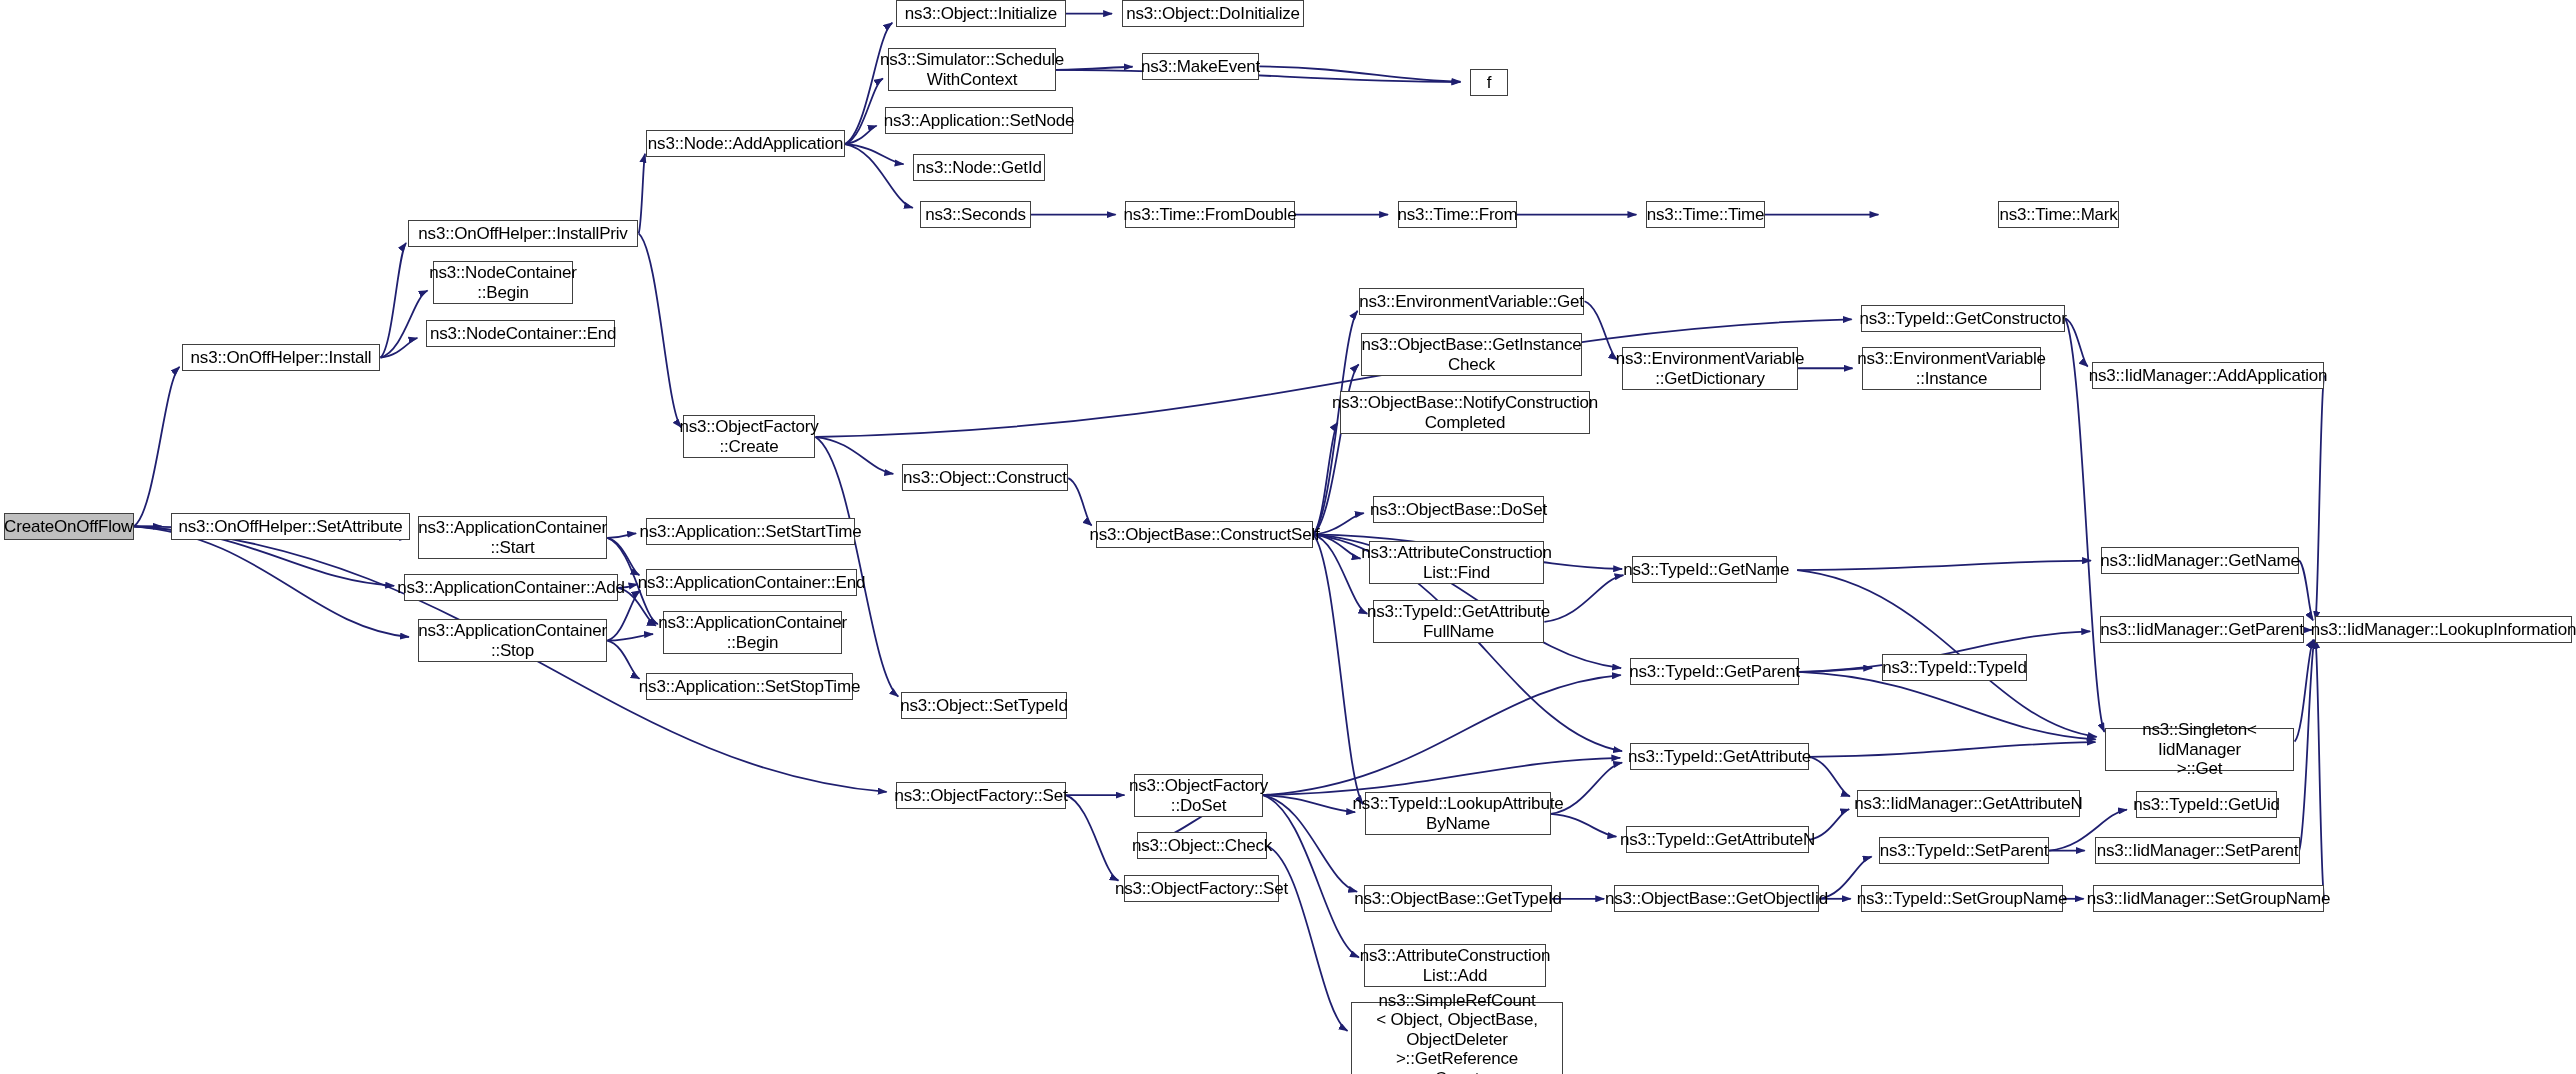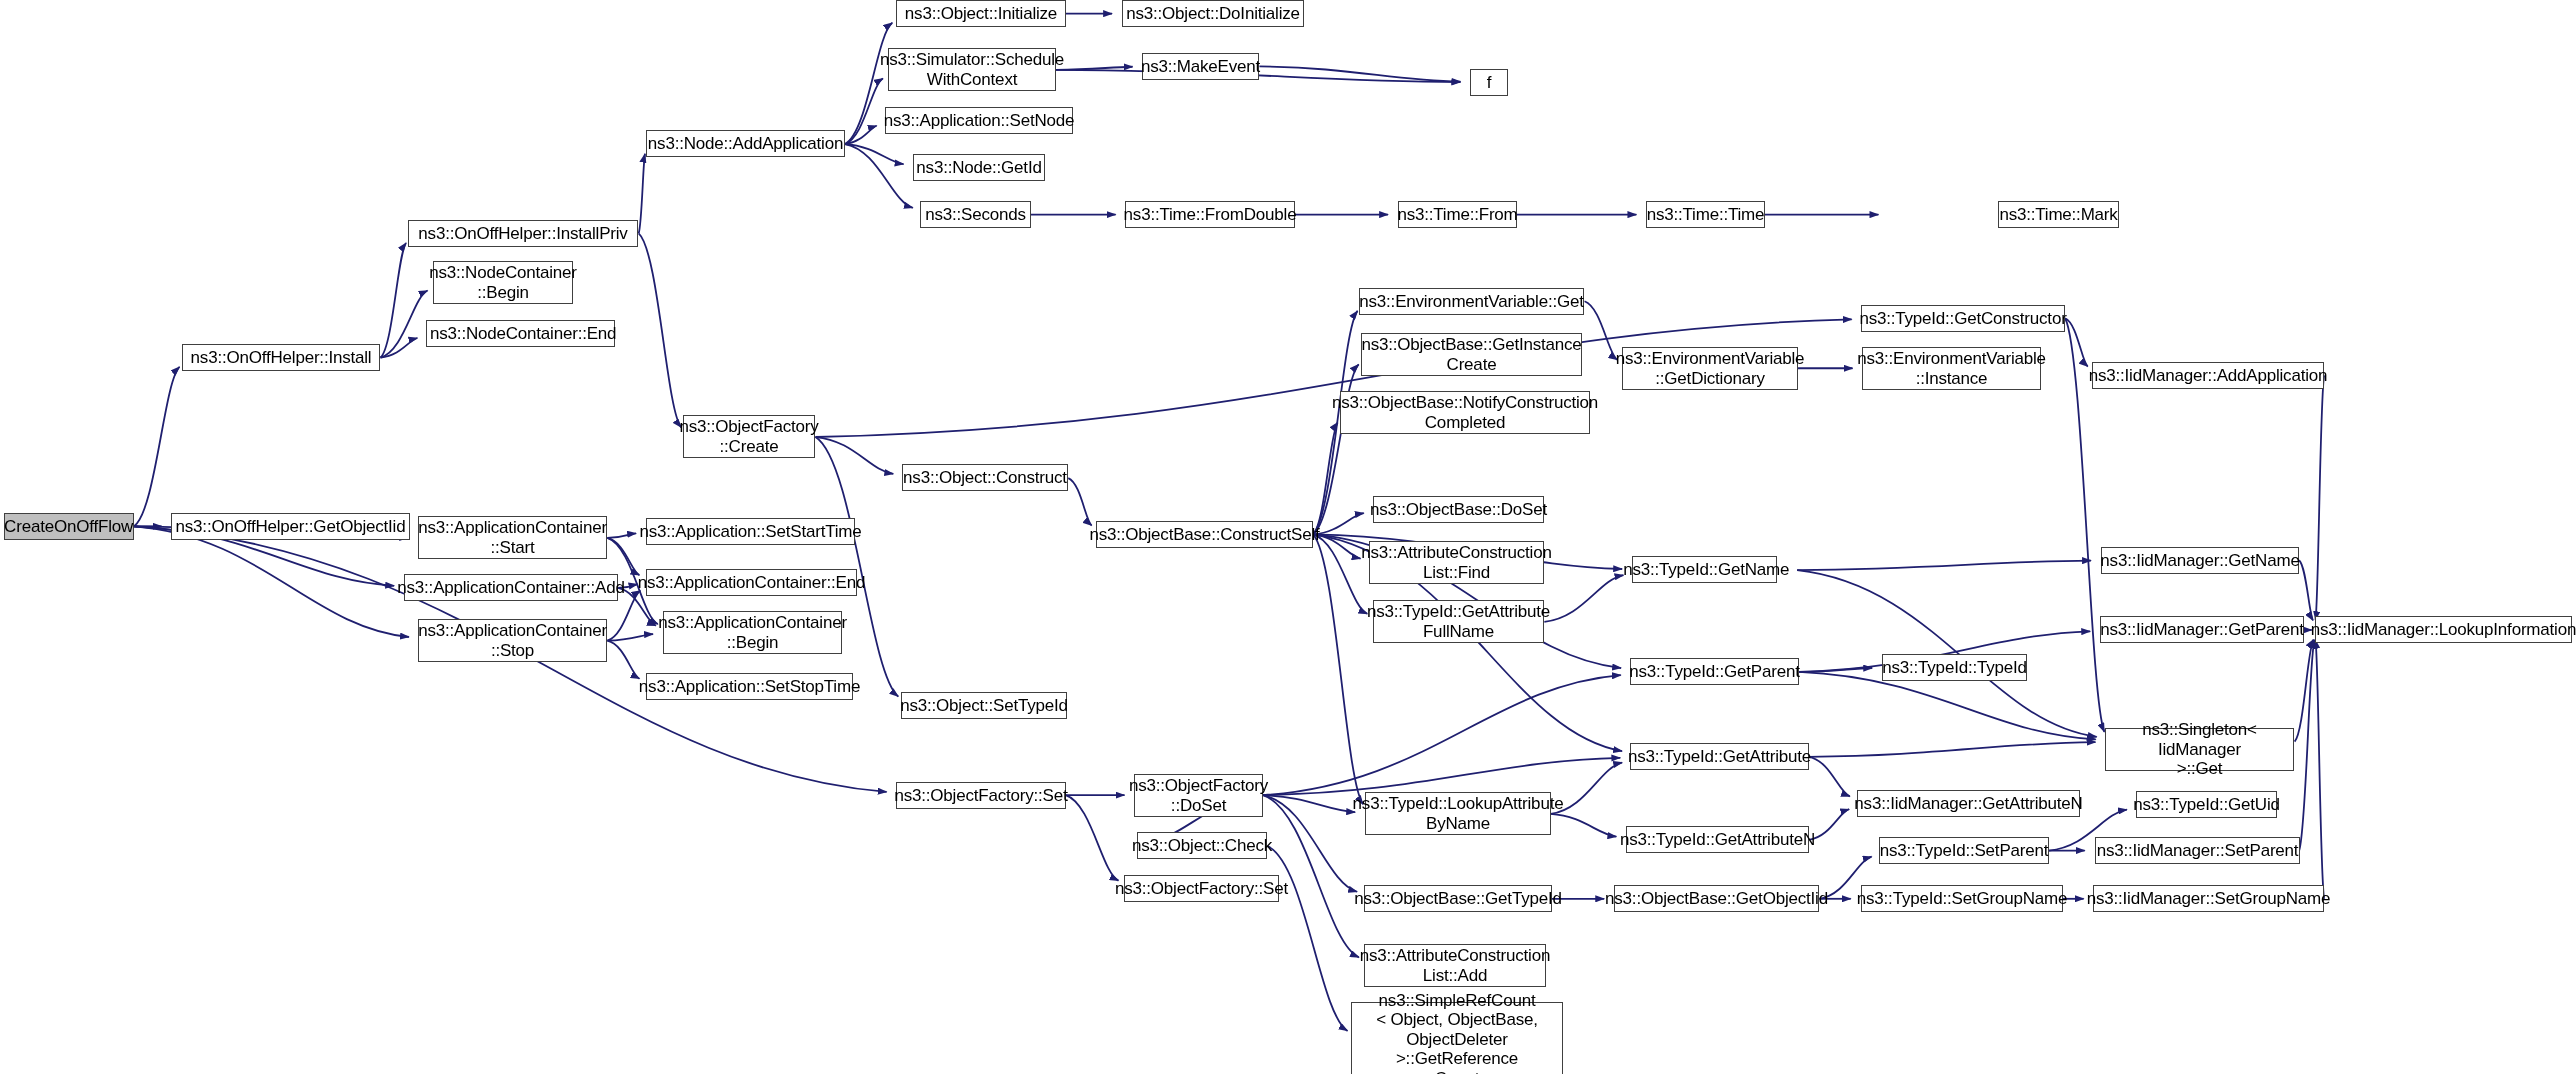--- a/index.html
+++ b/index.html
@@ -136,21 +136,21 @@
         <path d="M680,602 C707.9,611.275 718.44,689.2299363655766 736.4462835345826,698.5049363655766" fill="none" stroke="#1f1f6f" stroke-width="2" marker-end="url(#arrow)"></path>
         <path d="M692,658 C705.95,657.475 711.22,654.3249999999999 713.7,653.8" fill="none" stroke="#1f1f6f" stroke-width="2" marker-end="url(#arrow)"></path>
         <path d="M692,658 C714.5,662.375 723,695.846825406948 734.221825406948,700.221825406948" fill="none" stroke="#1f1f6f" stroke-width="2" marker-end="url(#arrow)"></path>
         <path d="M680,717 C699.35,711.3125 706.66,666.8617093871617 716.9309076361853,661.1742093871617" fill="none" stroke="#1f1f6f" stroke-width="2" marker-end="url(#arrow)"></path>
         <path d="M680,717 C707.9,716.2125 718.44,710.3677120312459 731.1140948958616,709.5802120312459" fill="none" stroke="#1f1f6f" stroke-width="2" marker-end="url(#arrow)"></path>
         <path d="M680,717 C699.35,721.4625 706.66,755.1277544494665 715.9094302220991,759.5902544494664" fill="none" stroke="#1f1f6f" stroke-width="2" marker-end="url(#arrow)"></path>
       </g>
   </svg>
   <div id="node-group">
       <div class="node current" style="left: 3.6px; top: 513px; width: 130px; height: 27px;">CreateOnOffFlow</div>
-      <div class="node" style="left: 171px; top: 513px; width: 239px; height: 27px;">ns3::OnOffHelper::GetObjectIid</div>
+      <div class="node" style="left: 171px; top: 513px; width: 239px; height: 27px;">ns3::OnOffHelper::SetAttribute</div>
       <div class="node" style="left: 182px; top: 344px; width: 198px; height: 27px;">ns3::OnOffHelper::Install</div>
       <div class="node" style="left: 408px; top: 220px; width: 230px; height: 27px;">ns3::OnOffHelper::InstallPriv</div>
       <div class="node" style="left: 433px; top: 261px; width: 140px; height: 43px;">ns3::NodeContainer
 ::Begin</div>
       <div class="node" style="left: 426px; top: 320px; width: 189px; height: 27px; padding-left: 9px;">ns3::NodeContainer::End</div>
       <div class="node" style="left: 646px; top: 130px; width: 199px; height: 27px;">ns3::Node::AddApplication</div>
       <div class="node" style="left: 896px; top: 0px; width: 170px; height: 27px;">ns3::Object::Initialize</div>
       <div class="node" style="left: 1122px; top: 0px; width: 182px; height: 27px;">ns3::Object::DoInitialize</div>
       <div class="node" style="left: 888px; top: 48px; width: 168px; height: 43px;">ns3::Simulator::Schedule
 WithContext</div>
@@ -162,21 +162,21 @@
       <div class="node" style="left: 1125px; top: 201px; width: 170px; height: 27px;">ns3::Time::FromDouble</div>
       <div class="node" style="left: 1398px; top: 201px; width: 119px; height: 27px;">ns3::Time::From</div>
       <div class="node" style="left: 1646px; top: 201px; width: 119px; height: 27px;">ns3::Time::Time</div>
       <div class="node" style="left: 1998px; top: 201px; width: 121px; height: 27px;">ns3::Time::Mark</div>
       <div class="node" style="left: 683px; top: 415px; width: 132px; height: 43px;">ns3::ObjectFactory
 ::Create</div>
       <div class="node" style="left: 902px; top: 464px; width: 166px; height: 27px;">ns3::Object::Construct</div>
       <div class="node" style="left: 1096px; top: 521px; width: 217px; height: 27px;">ns3::ObjectBase::ConstructSelf</div>
       <div class="node" style="left: 1359px; top: 288px; width: 225px; height: 27px;">ns3::EnvironmentVariable::Get</div>
       <div class="node" style="left: 1361px; top: 333px; width: 221px; height: 43px;">ns3::ObjectBase::GetInstance
-Create</div>
+Check</div>
       <div class="node" style="left: 1340px; top: 391px; width: 250px; height: 43px;">ns3::ObjectBase::NotifyConstruction
 Completed</div>
       <div class="node" style="left: 1622px; top: 347px; width: 176px; height: 43px;">ns3::EnvironmentVariable
 ::GetDictionary</div>
       <div class="node" style="left: 1862px; top: 347px; width: 179px; height: 43px;">ns3::EnvironmentVariable
 ::Instance</div>
       <div class="node" style="left: 1861px; top: 305px; width: 204px; height: 27px;">ns3::TypeId::GetConstructor</div>
       <div class="node" style="left: 2092px; top: 362px; width: 232px; height: 27px;">ns3::IidManager::AddApplication</div>
       <div class="node" style="left: 1373px; top: 496px; width: 171px; height: 27px;">ns3::ObjectBase::DoSet</div>
       <div class="node" style="left: 1369px; top: 541px; width: 175px; height: 43px;">ns3::AttributeConstruction

